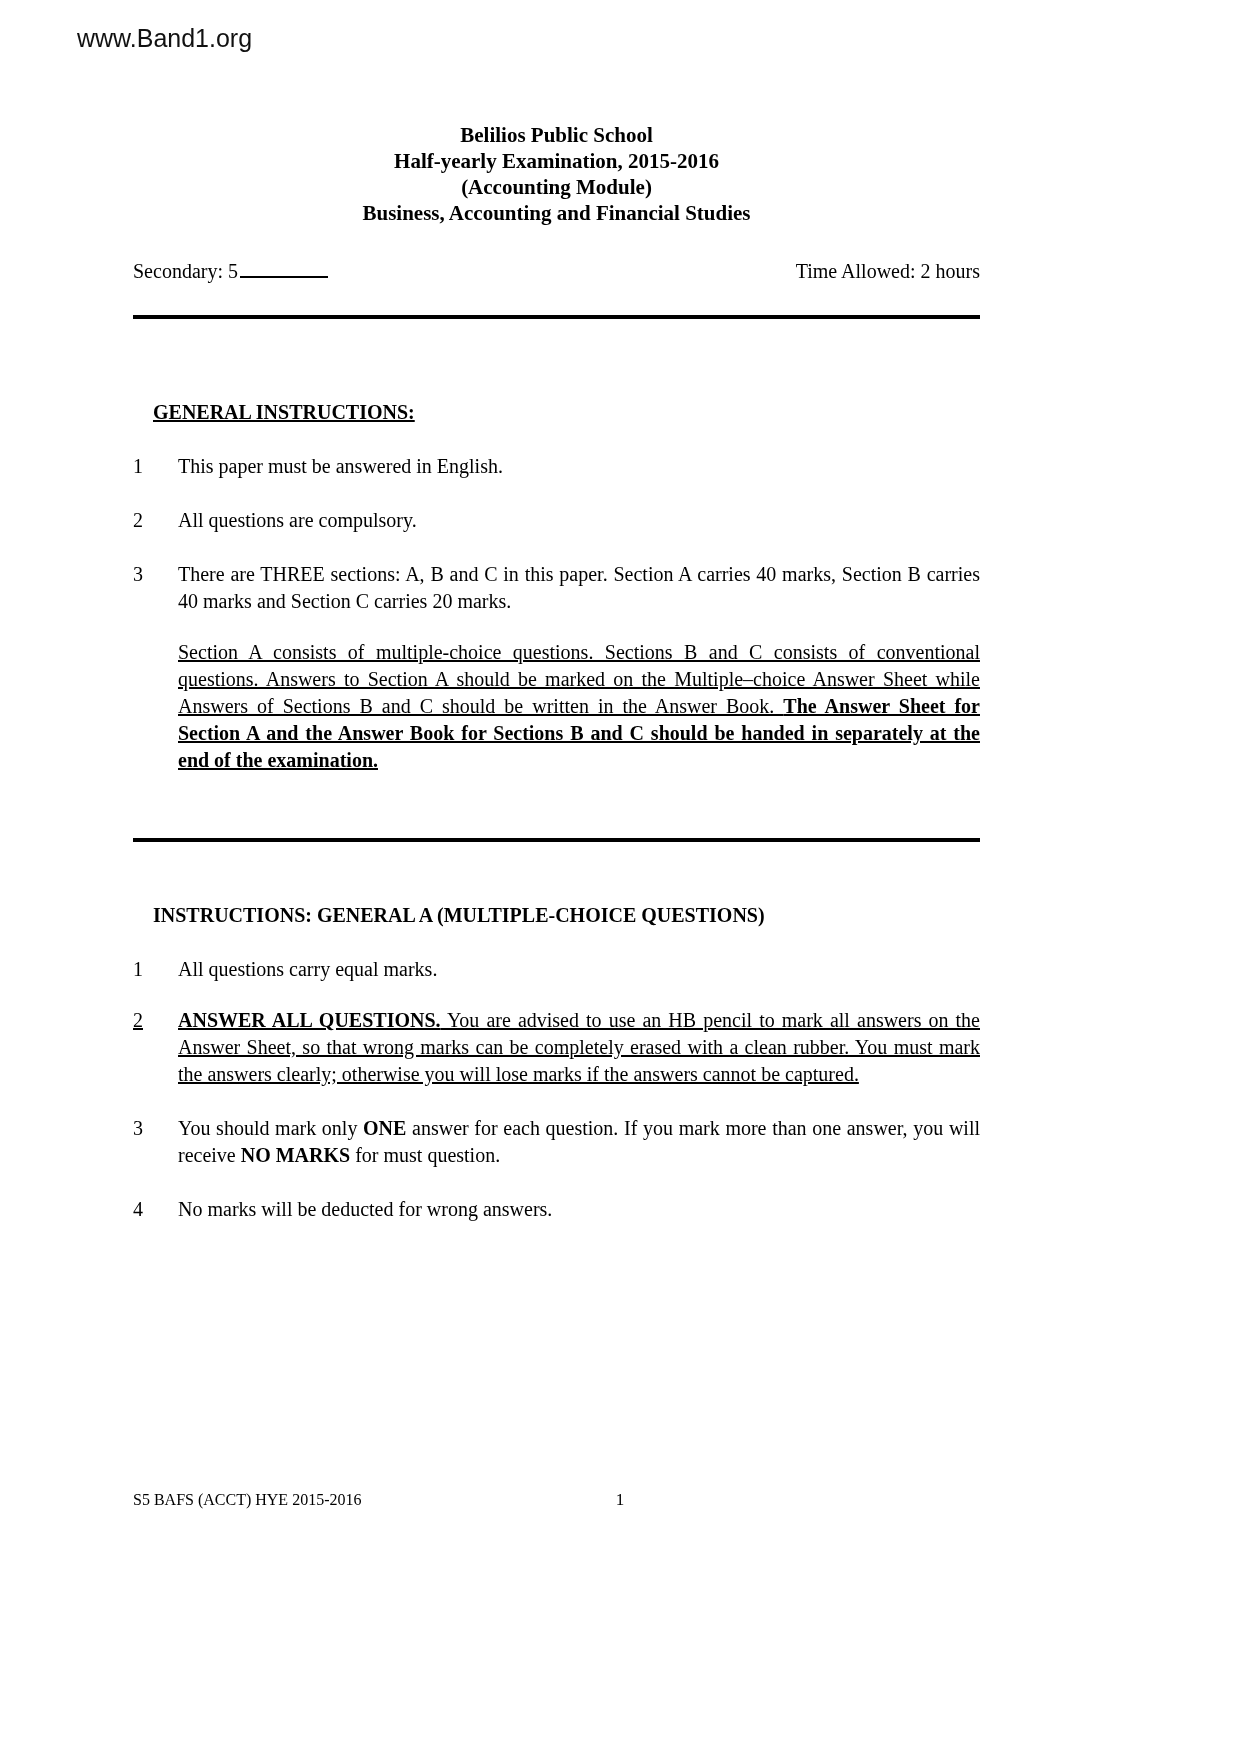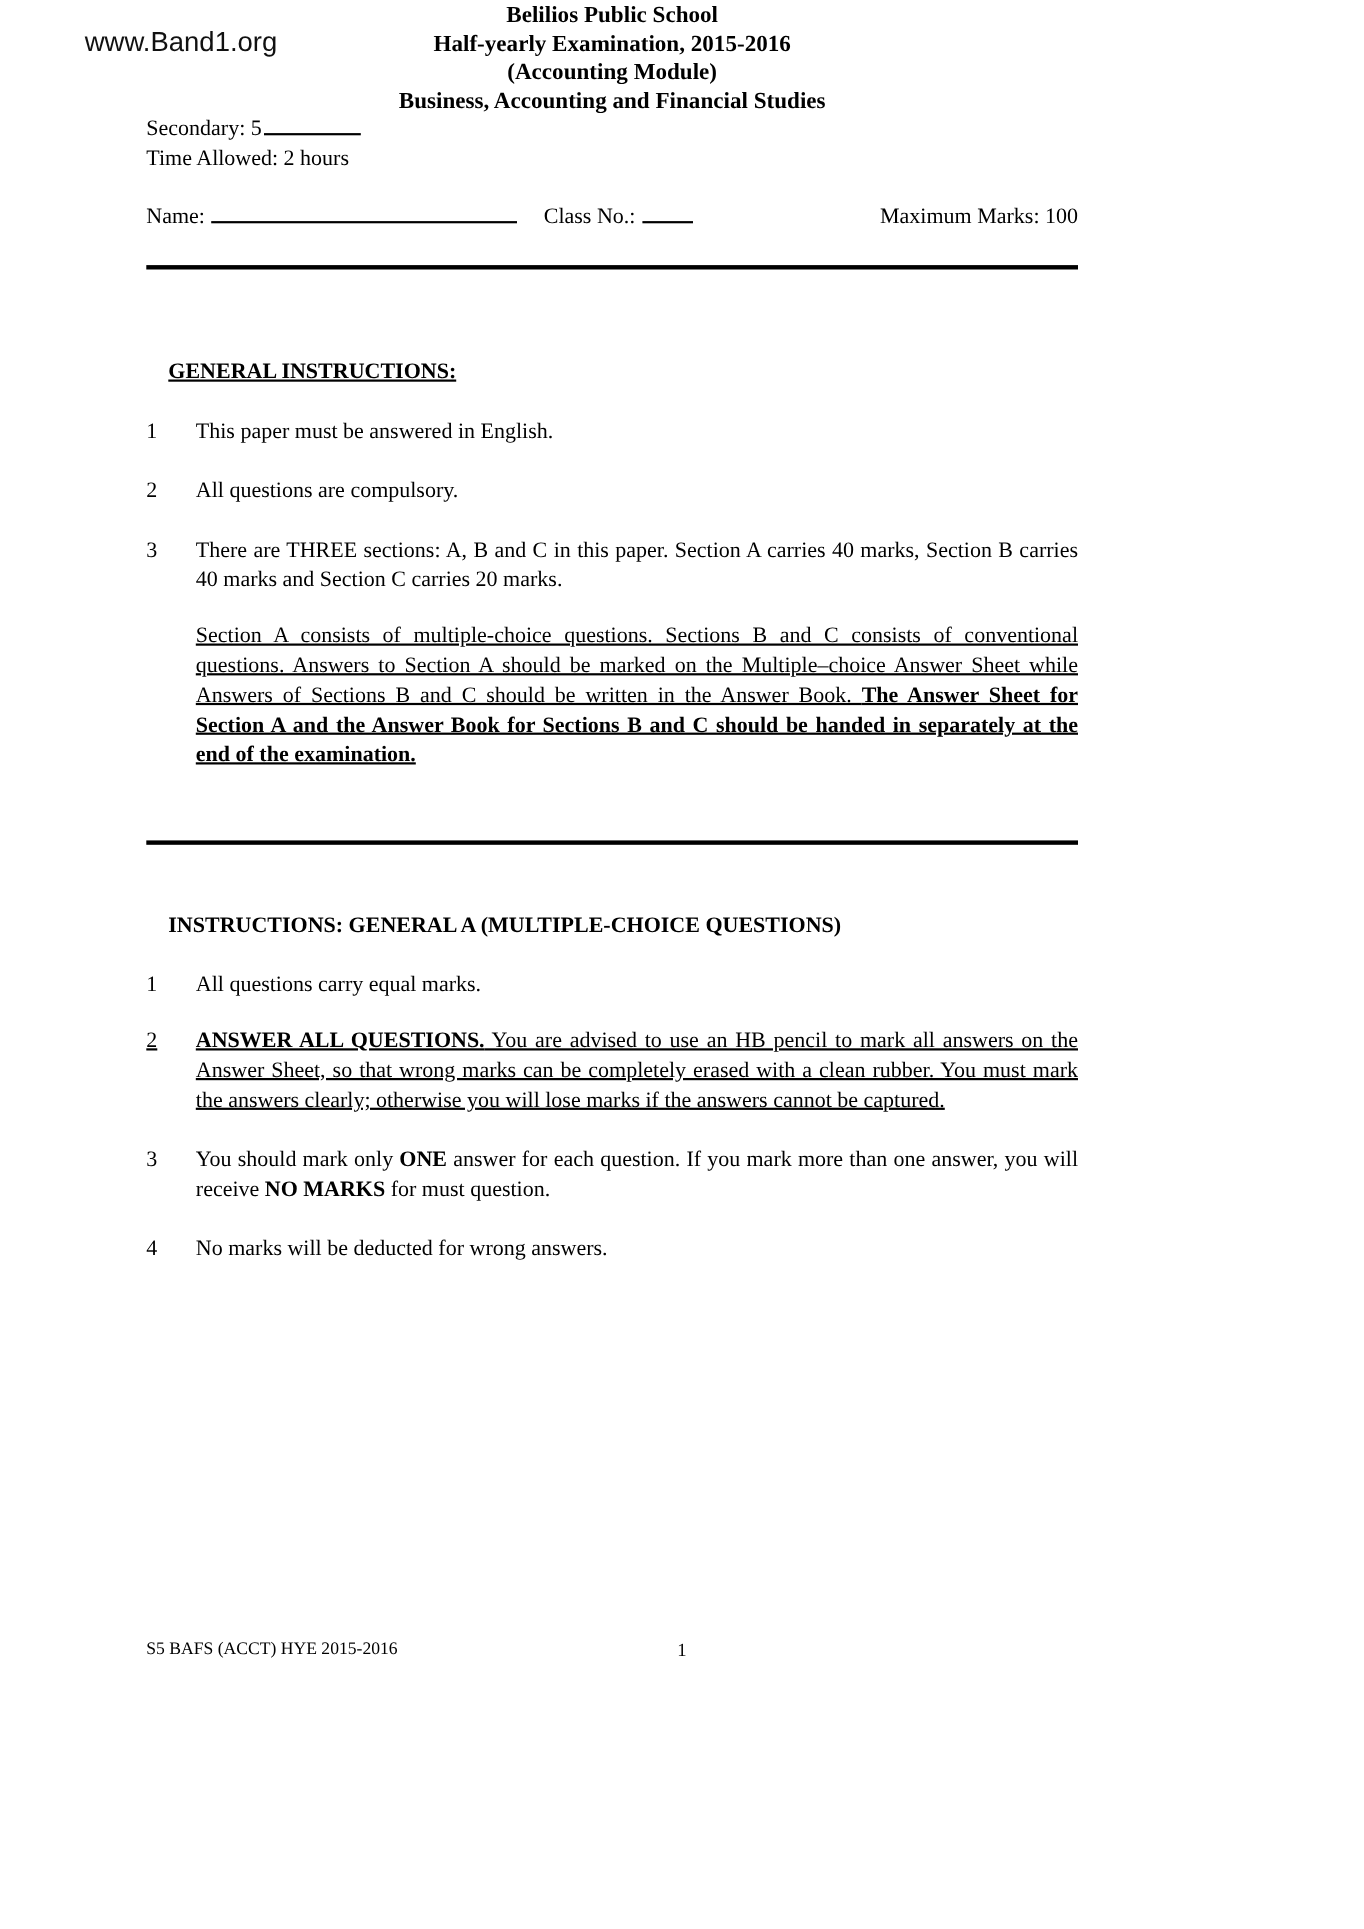--- a/index.html
+++ b/index.html
@@ -19,26 +19,27 @@
     font-family: Liberation Sans, sans-serif;
     font-size: 25px;
     color: #111;
     margin-left: 40px;
   }
   .content {
     position: absolute;
     top: 0;
     left: 133px;
     width: 847px;
+    padding-top: 122px;
     font-size: 20px;
     line-height: 27px;
   }
   .title-block { text-align: center; font-weight: bold; font-size: 21px; line-height: 26px; }
   .info-row { display: flex; align-items: baseline; }
-  .row1 { justify-content: space-between; flex-direction: column; }
+  .row1 { margin-top: 32px; justify-content: space-between; }
   .row2 { margin-top: 26px; }
   .blank { display: inline-block; border-bottom: 2px solid #000; height: 2px; vertical-align: baseline; }
   .blank-secondary { width: 88px; margin-left: 2px; }
   .blank-name { width: 278px; margin-left: 6px; }
   .blank-class { width: 46px; margin-left: 6px; }
   .name-field { flex: 0 0 auto; }
   .class-field { margin-left: 24px; flex: 0 0 auto; }
   .marks-field { margin-left: auto; }
   .rule { border: none; border-top: 4px solid #000; margin-top: 30px; }
   .rule2 { margin-top: 64px; }
@@ -78,29 +79,20 @@
       <div>Business, Accounting and Financial Studies</div>
     </div>
 
     <div class="info-row row1">
       <div>
         <span>Secondary: 5</span><span class="blank blank-secondary"></span>
       </div>
       <div>Time Allowed: 2 hours</div>
     </div>
 
-    <div class="info-row row2">
-      <div class="name-field">
-        <span>Name:</span><span class="blank blank-name"></span>
-      </div>
-      <div class="class-field">
-        <span>Class No.:</span><span class="blank blank-class"></span>
-      </div>
-      <div class="marks-field">Maximum Marks: 100</div>
-    </div>
 
     <hr class="rule">
 
     <h2 class="section-heading general-heading">GENERAL INSTRUCTIONS:</h2>
 
     <div class="list">
 
       <div class="list-item">
         <div class="num">1</div>
         <div class="text">This paper must be answered in English.</div>

